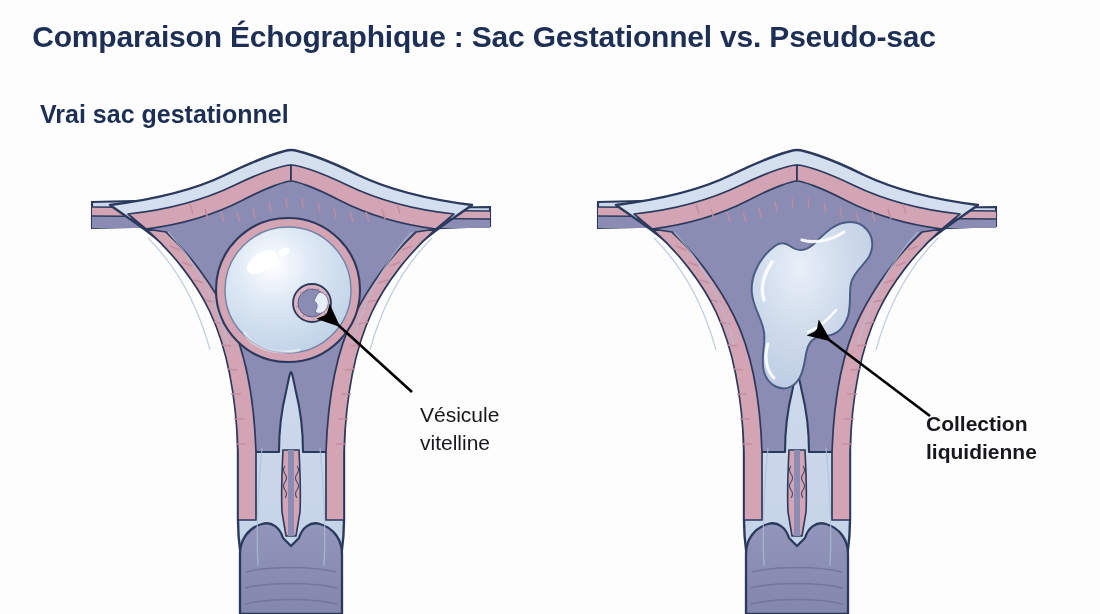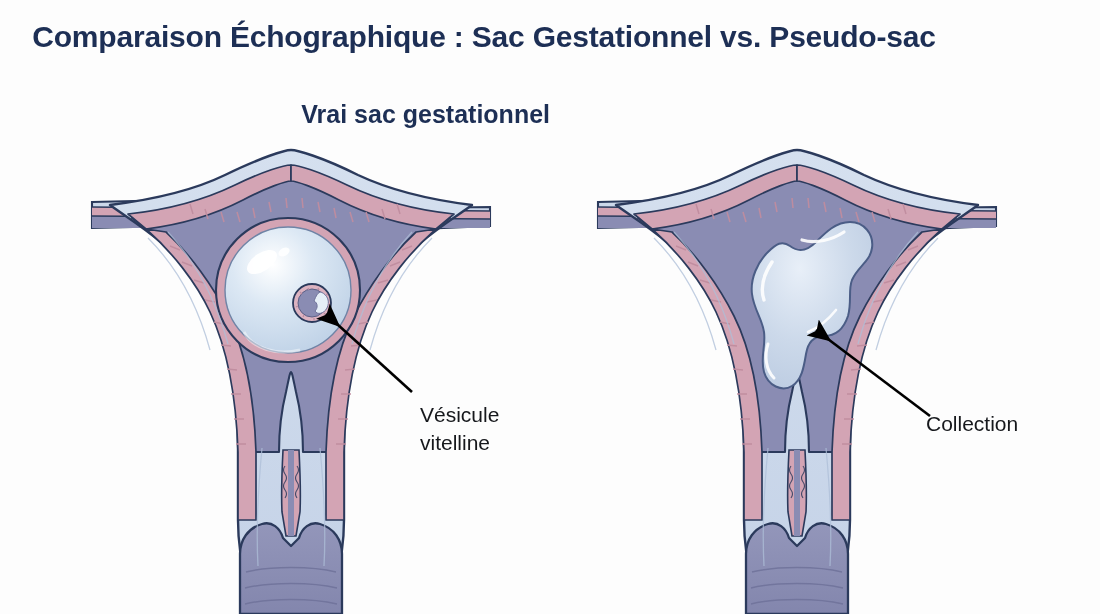--- a/index.html
+++ b/index.html
@@ -28,34 +28,34 @@
     font-weight: bold;
     color: #1d2f55;
     letter-spacing: -0.2px;
   }
   .panel-title {
     position: absolute;
     top: 100px;
     font-size: 25px;
     font-weight: bold;
     color: #1d2f55;
-    text-align: right;
+    text-align: left;
   }
   #title-left { left: 40px; width: 510px; }
   #title-right { left: 555px; width: 510px; }
 
   .callout {
     position: absolute;
     font-size: 21px;
     color: #16181c;
     line-height: 1.32;
     font-weight: 400;
   }
   #callout-left  { left: 420px; top: 401px; }
-  #callout-right { left: 926px; top: 410px; }
+  #callout-right { left: 926px; top: 410px; font-weight: bold; }
 
   svg.uterus {
     position: absolute;
     top: 0;
     left: 0;
     width: 1100px;
     height: 614px;
     pointer-events: none;
   }
 </style>
@@ -408,15 +408,16 @@
     </g>
   </svg>
 
   <div class="callout" id="callout-left">
     <div>Vésicule</div>
     <div>vitelline</div>
   </div>
 
   <div class="callout" id="callout-right">
     <div>Collection</div>
+    <div>liquidienne</div>
   </div>
 
 </div>
 
 </body></html>

